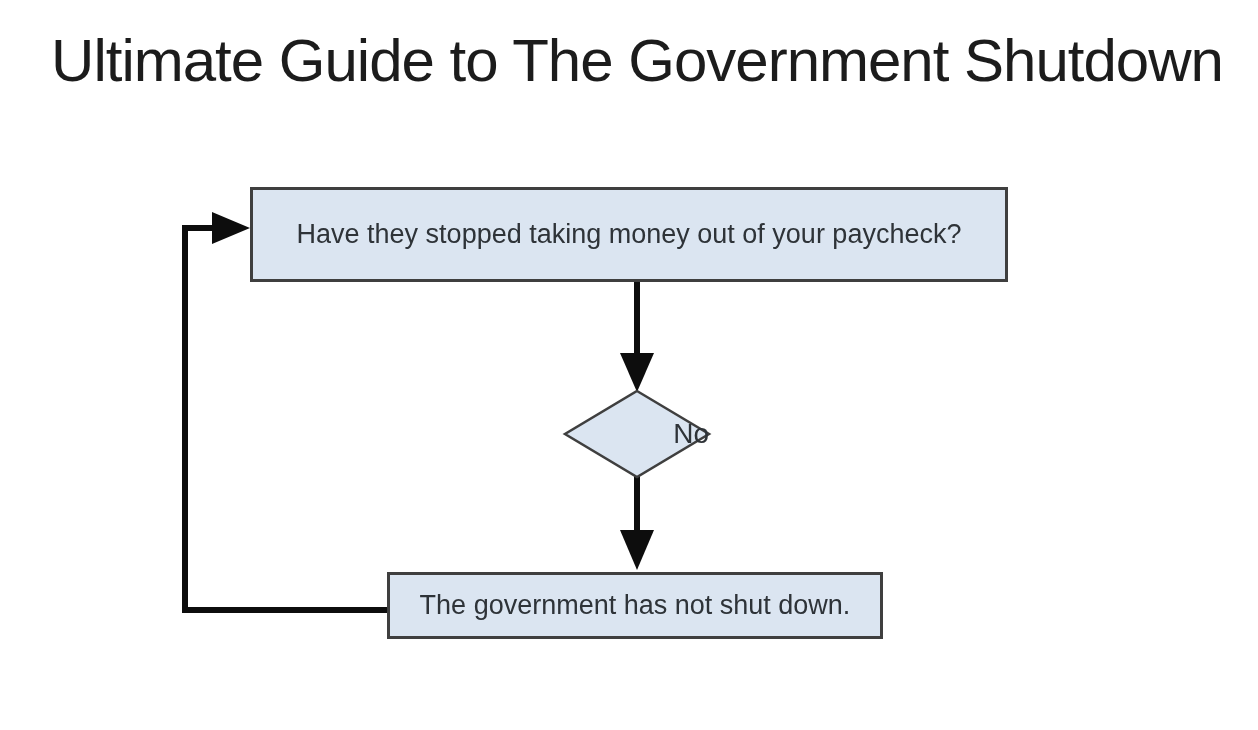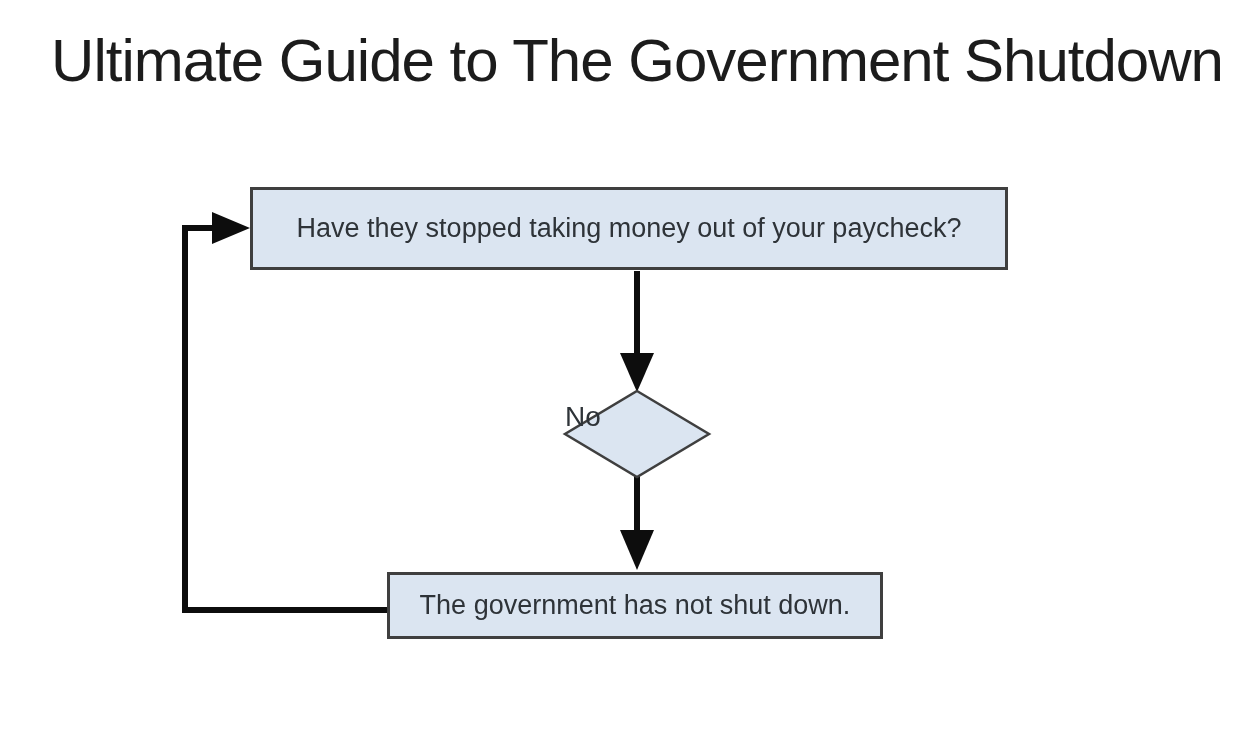--- a/index.html
+++ b/index.html
@@ -48,29 +48,29 @@
     position: absolute;
     background: #dbe5f1;
     border: 3px solid #3f3f3f;
     display: flex;
     align-items: center;
     justify-content: center;
     text-align: center;
     color: #2e3338;
     font-size: 27px;
   }
-  .node-question { left: 250px; top: 187px; width: 758px; height: 83px; }
+  .node-question { left: 250px; top: 187px; width: 758px; height: 95px; }
   .node-result   { left: 387px; top: 572px; width: 496px; height: 67px; }
   .diamond-label {
     position: absolute;
-    left: 565px; top: 374px;
+    left: 565px; top: 391px;
     width: 144px; height: 86px;
     display: flex;
     align-items: center;
-    justify-content: flex-start;
+    justify-content: flex-end;
     color: #2e3338;
     font-size: 28px;
   }
 </style>
 </head>
 <body>
 
 <div class="canvas">
 
   <h1 class="title">Ultimate Guide to The Government Shutdown</h1>

